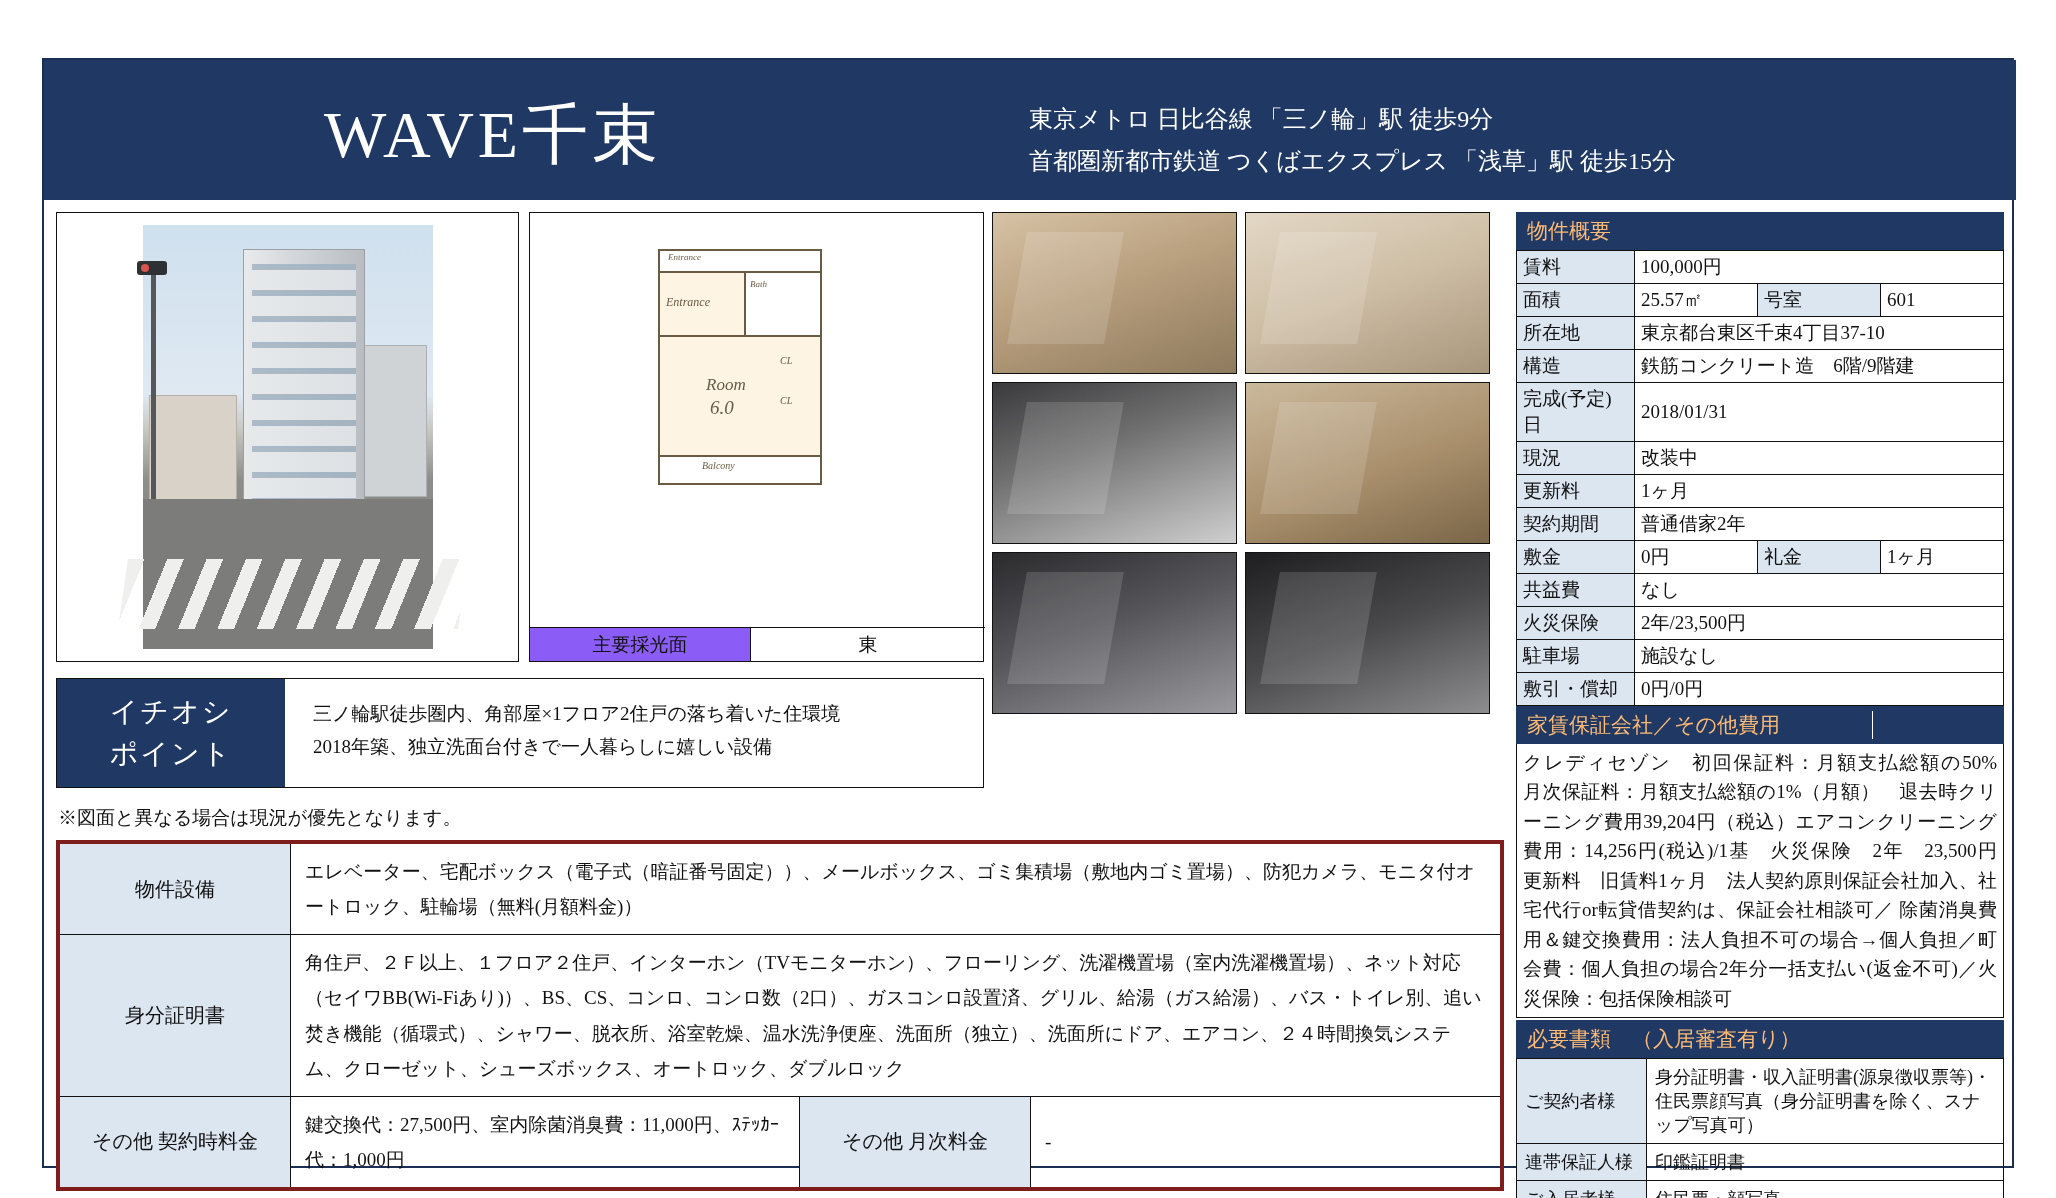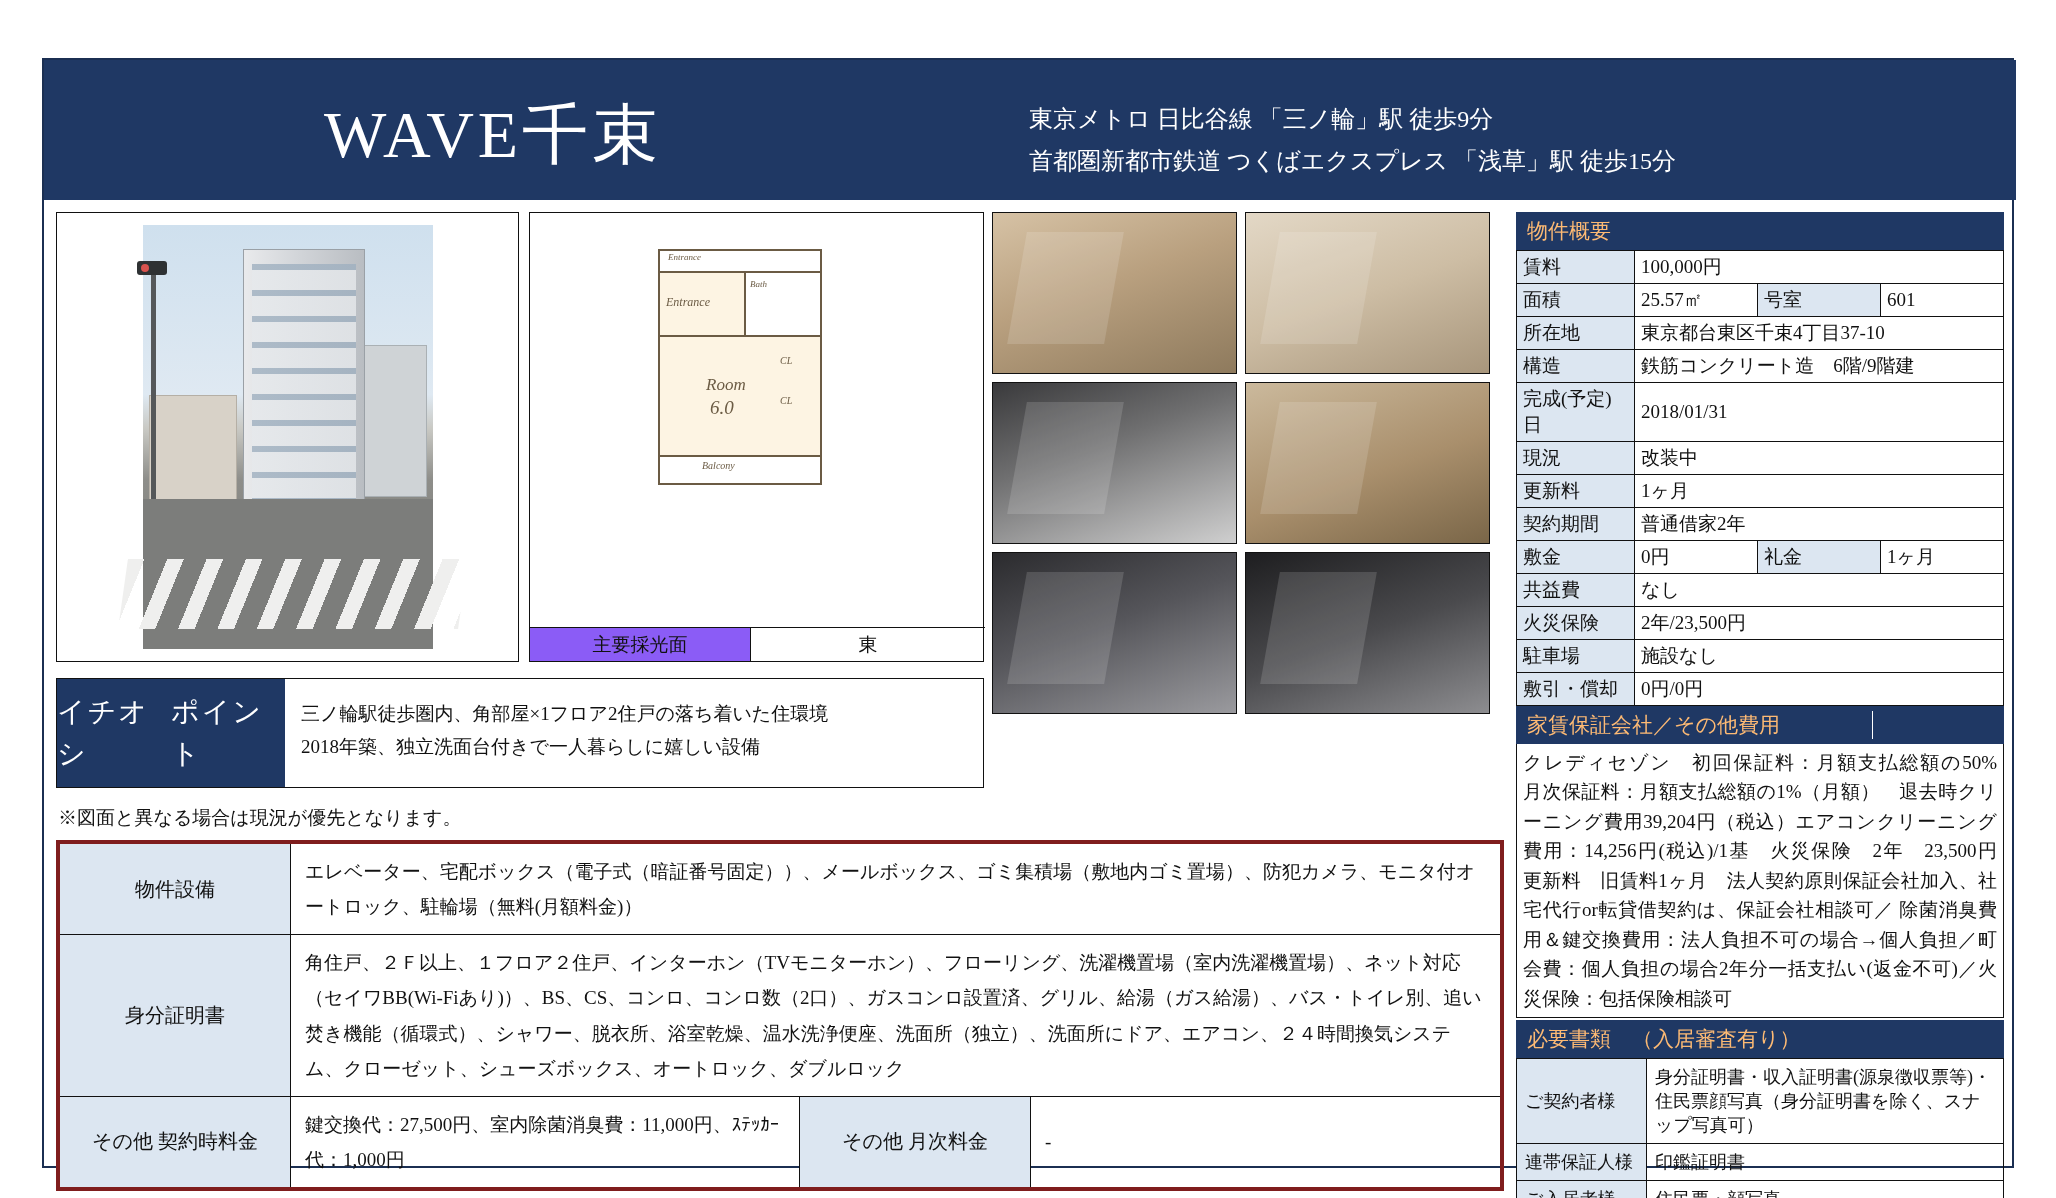--- a/index.html
+++ b/index.html
@@ -149,25 +149,25 @@
     content:"";position:absolute;left:10%;top:12%;width:40%;height:70%;
     background:rgba(255,255,255,.14);transform:skewX(-10deg);
   }
   
   .ichioshi{
     position:absolute;left:12px;top:618px;width:928px;height:110px;
     border:1px solid #111;box-sizing:border-box;display:flex;
   }
   .ichioshi .tag{
     width:228px;background:#1f3864;color:#fff;
-    display:flex;align-items:center;justify-content:center;
+    display:flex;flex-direction:column;align-items:center;justify-content:center;
     font-size:28px;line-height:1.5;letter-spacing:2px;
   }
   .ichioshi .body{
-    flex:1;padding:18px 16px;font-size:19px;line-height:1.75;
+    flex:1;padding:18px 28px;font-size:19px;line-height:1.75;
   }
   .note{
     position:absolute;left:14px;top:745px;font-size:19px;
   }
   
   .equip{
     position:absolute;left:12px;top:780px;width:1448px;height:310px;
     border:4px solid #7f1d1d;box-sizing:border-box;border-collapse:collapse;
   }
   table.equip{border-collapse:collapse;}

